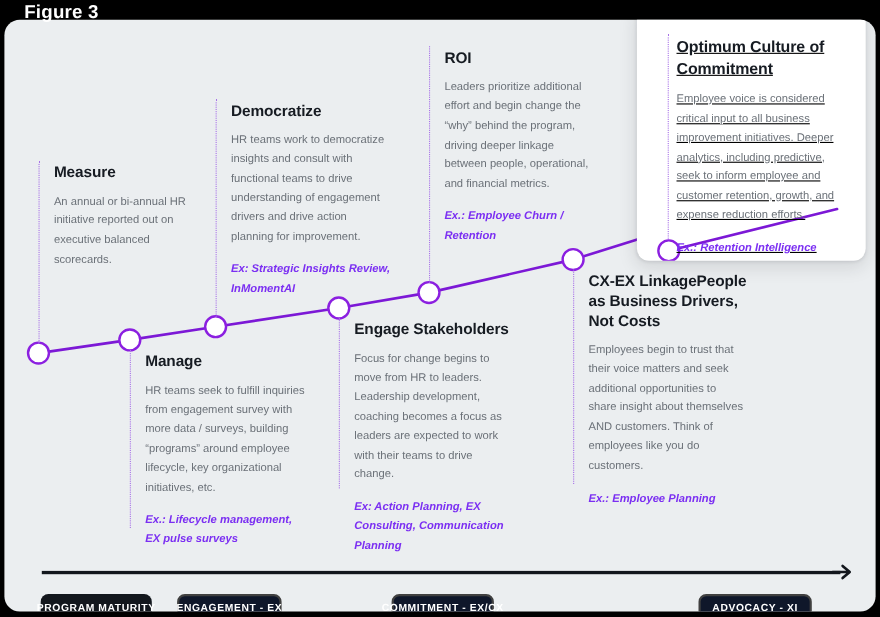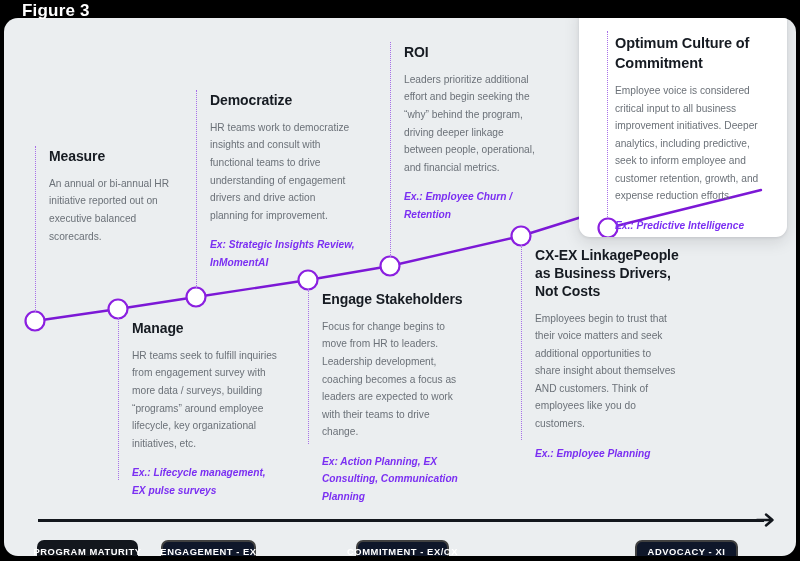--- a/index.html
+++ b/index.html
@@ -92,20 +92,21 @@
     width: 208px;
     height: 232px;
     background: #ffffff;
     border-radius: 11px;
     box-shadow: 0 5px 16px rgba(28,33,40,0.13), 0 1px 3px rgba(28,33,40,0.10);
     z-index: 20;
   }
   #optimum-card .stage {
     position: static;
     padding: 0;
+    text-decoration: underline;
   }
   #optimum-inner {
     position: absolute;
     left: 36px;
     top: 28px;
     width: 158px;
   }
   #optimum-card .stage-title { font-size: 14.5px; line-height: 1.38; }
 
   
@@ -197,41 +198,41 @@
   </div>
 
   <div class="stage" style="left:304px; top:273px; width:158px;">
     <h3 class="stage-title">Engage Stakeholders</h3>
     <p class="stage-body">Focus for change begins to move from HR to leaders. Leadership development, coaching becomes a focus as leaders are expected to work with their teams to drive change.</p>
     <p class="stage-example">Ex: Action Planning, EX Consulting, Communication Planning</p>
   </div>
 
   <div class="stage" style="left:386px; top:26px; width:155px;">
     <h3 class="stage-title">ROI</h3>
-    <p class="stage-body">Leaders prioritize additional effort and begin seeking the “why” behind the program, driving deeper linkage between people, operational, and financial metrics.</p>
+    <p class="stage-body">Leaders prioritize additional effort and begin change the “why” behind the program, driving deeper linkage between people, operational, and financial metrics.</p>
     <p class="stage-example">Ex.: Employee Churn / Retention</p>
   </div>
 
   <div class="stage" style="left:517px; top:229px; width:158px;">
     <h3 class="stage-title">CX-EX LinkagePeople as Business Drivers, Not Costs</h3>
     <p class="stage-body">Employees begin to trust that their voice matters and seek additional opportunities to share insight about themselves AND customers. Think of employees like you do customers.</p>
     <p class="stage-example">Ex.: Employee Planning</p>
   </div>
 
   <div id="optimum-card">
     <div class="stem" style="left:28px; top:26px; height:196px;"></div>
     <svg style="position:absolute;left:0;top:0;width:208px;height:232px;pointer-events:none;" viewBox="0 0 208 232" xmlns="http://www.w3.org/2000/svg">
       <line x1="29" y1="223" x2="182" y2="185" stroke="#7c18d6" stroke-width="2.4" stroke-linecap="round"></line>
       <circle cx="29" cy="223" r="9.5" fill="#ffffff" stroke="#8b1fe0" stroke-width="2.2"></circle>
     </svg>
     <div id="optimum-inner">
       <div class="stage">
         <h3 class="stage-title">Optimum Culture of Commitment</h3>
         <p class="stage-body">Employee voice is considered critical input to all business improvement initiatives. Deeper analytics, including predictive, seek to inform employee and customer retention, growth, and expense reduction efforts.</p>
-        <p class="stage-example">Ex.: Predictive Intelligence</p>
+        <p class="stage-example">Ex.: Retention Intelligence</p>
       </div>
     </div>
   </div>
 
   <div id="axis">
     <div id="axis-line"></div>
 
     <div class="pill dark" style="left:33px; width:101px;">
       <span>PROGRAM MATURITY</span>
     </div>

